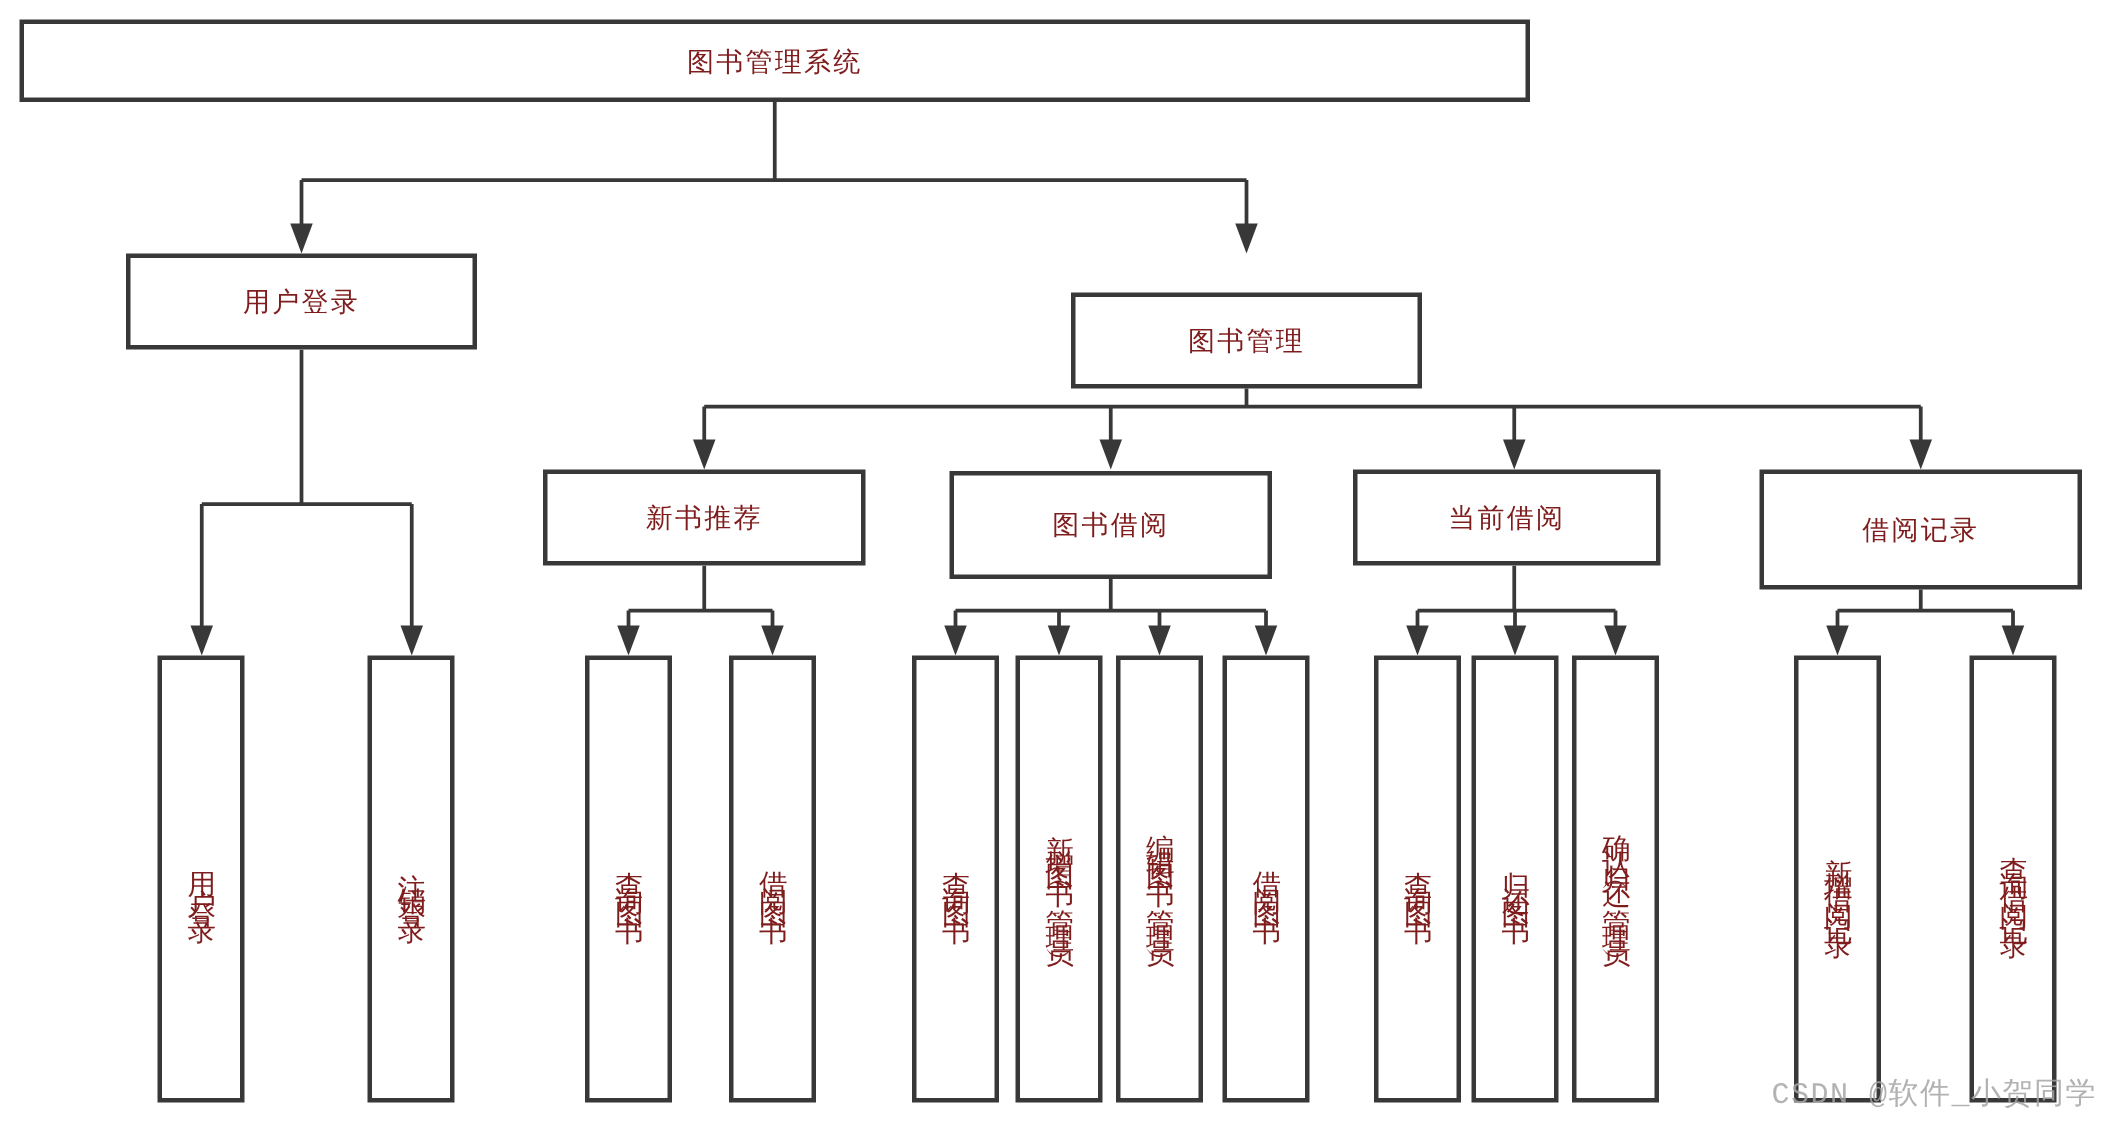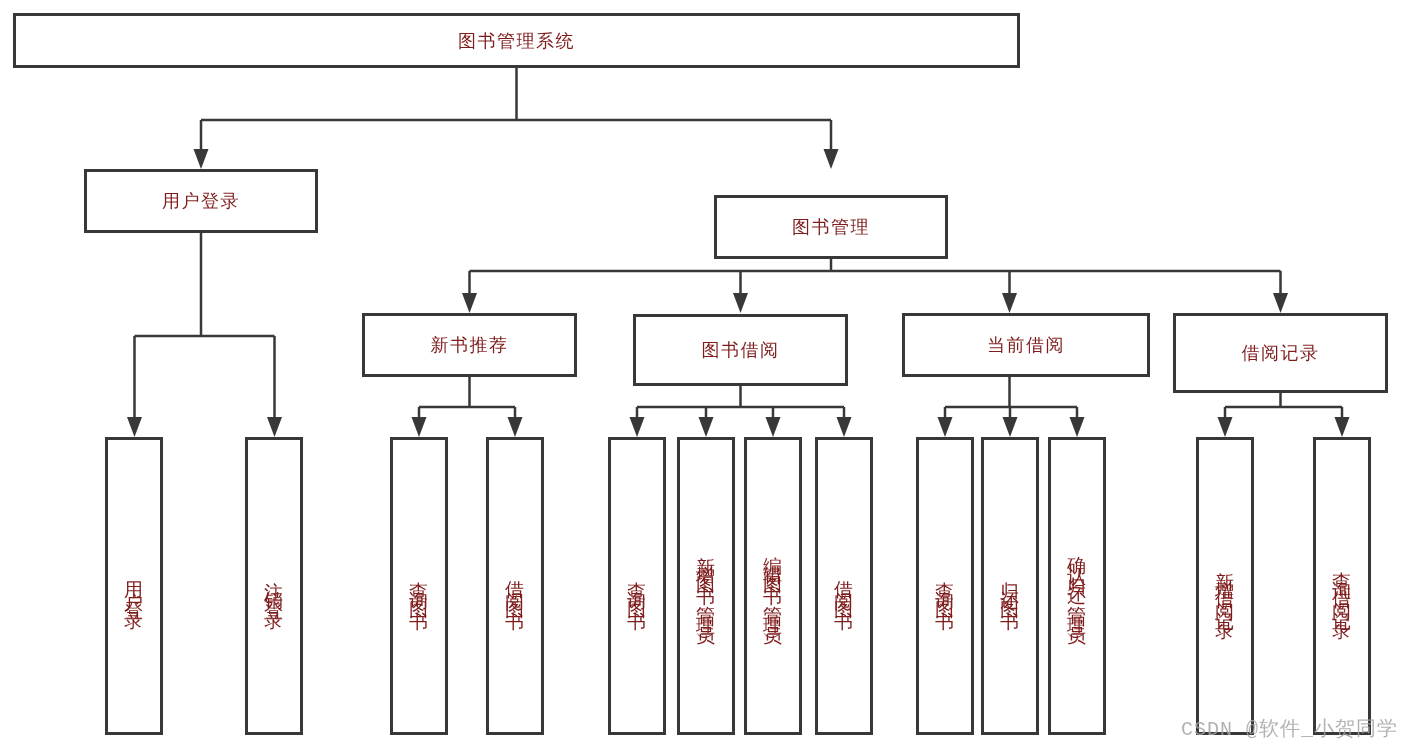--- a/index.html
+++ b/index.html
@@ -90,21 +90,21 @@
     <polygon points="1334.5,417 1349.5,417 1342,437"></polygon>
   </svg>
 
   <div class="node h" style="left:13px; top:13px; width:1007px; height:55px;">图书管理系统</div>
 
   <div class="node h" style="left:84px; top:169px; width:234px; height:64px;">用户登录</div>
   <div class="node h" style="left:714px; top:169px; width:234px; height:64px;margin-top:26px;">图书管理</div>
 
   <div class="node h" style="left:362px; top:313px; width:215px; height:64px;">新书推荐</div>
   <div class="node h" style="left:633px; top:314px; width:215px; height:72px;">图书借阅</div>
-  <div class="node h" style="left:902px; top:313px; width:248px; height:64px;">当前借阅</div>
+  <div class="node h" style="left:902px; top:313px; width:205px; height:64px;">当前借阅</div>
   <div class="node h" style="left:1173px; top:313px; width:215px; height:80px;">借阅记录</div>
 
   <div class="node v" style="left:105px; top:437px; width:58px; height:298px;">用户登录</div>
   <div class="node v" style="left:245px; top:437px; width:58px; height:298px;">注销登录</div>
 
   <div class="node v" style="left:390px; top:437px; width:58px; height:298px;">查询图书</div>
   <div class="node v" style="left:486px; top:437px; width:58px; height:298px;">借阅图书</div>
 
   <div class="node v" style="left:608px; top:437px; width:58px; height:298px;">查询图书</div>
   <div class="node v" style="left:677px; top:437px; width:58px; height:298px;">新增图书（管理员）</div>

